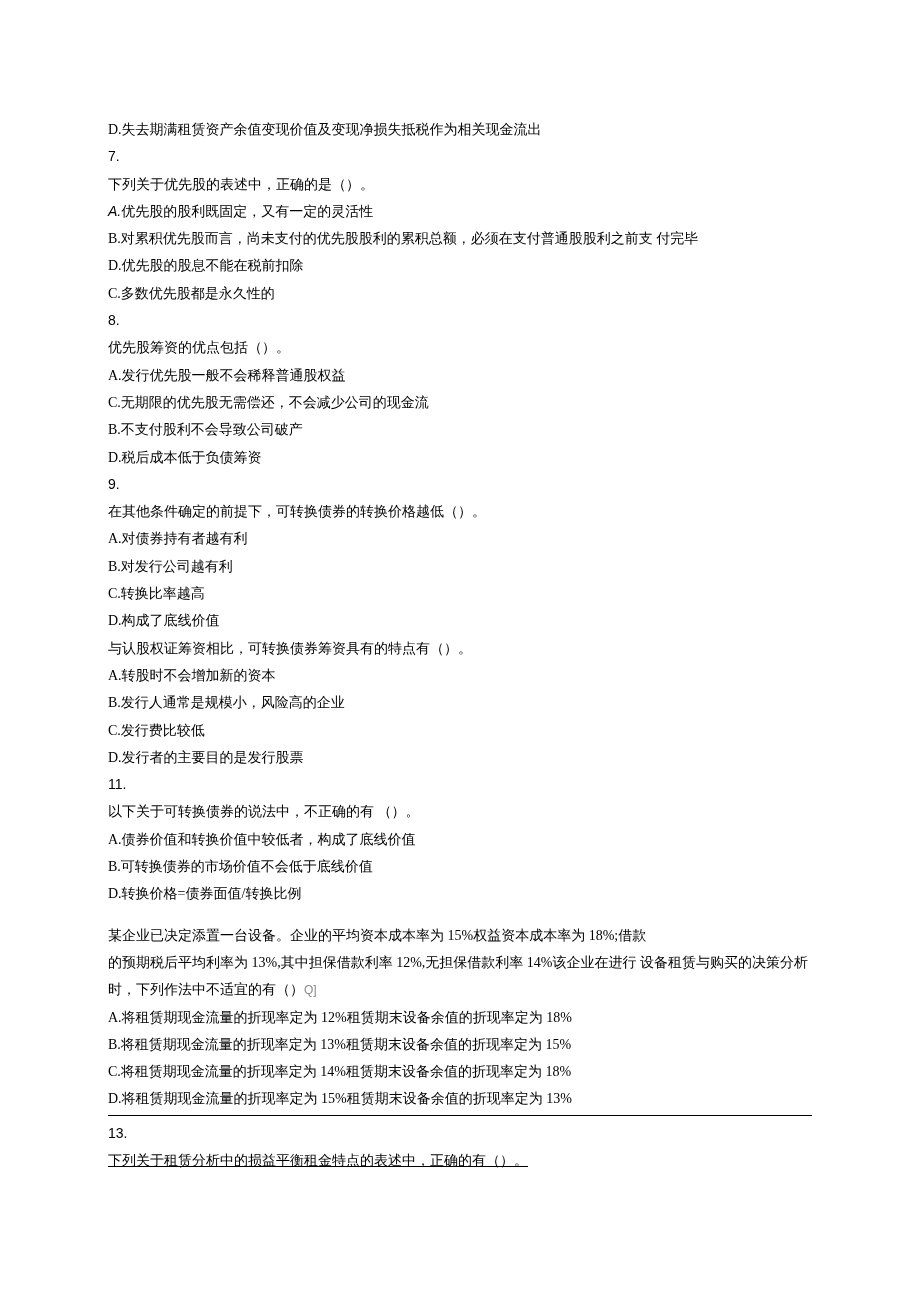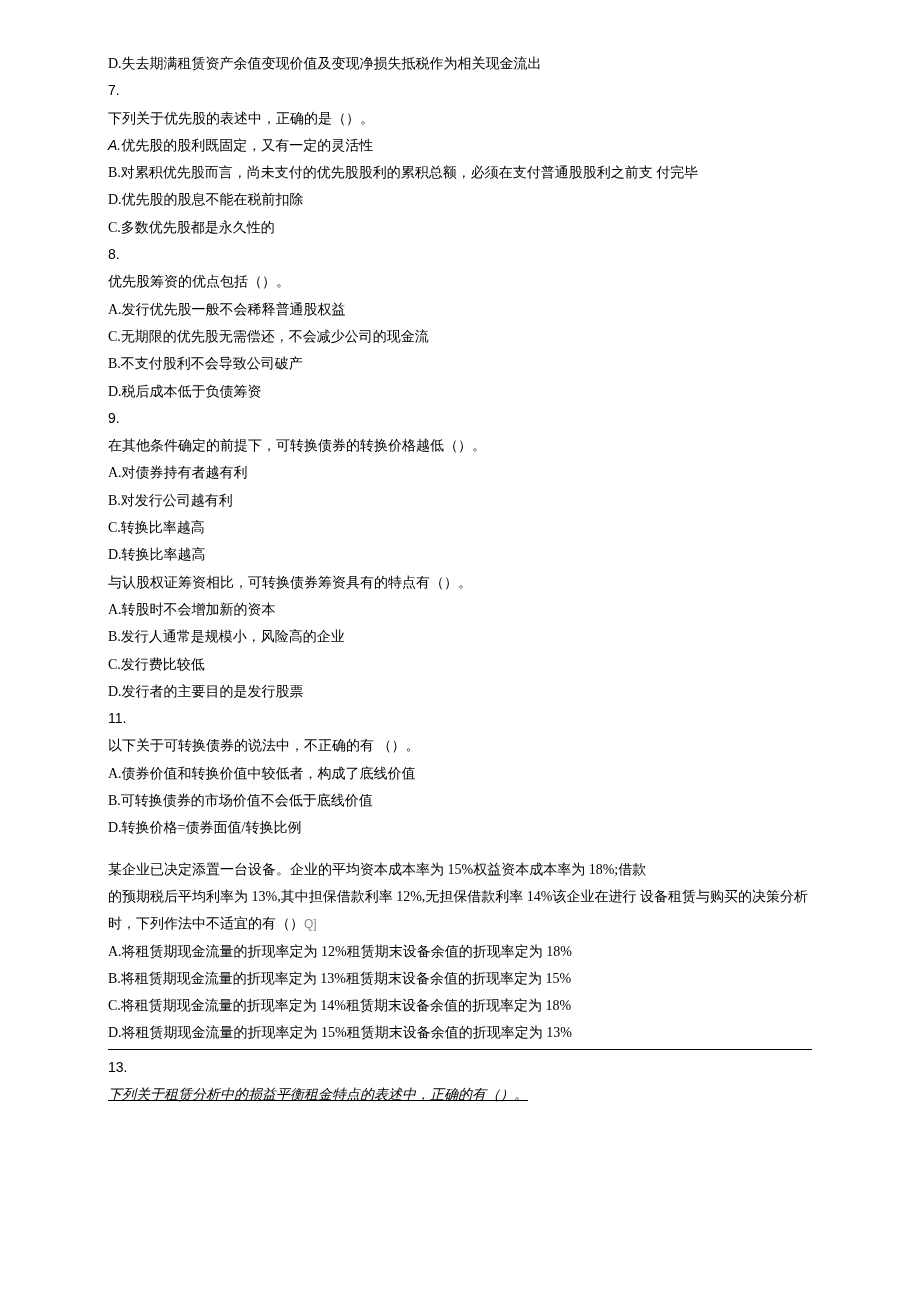--- a/index.html
+++ b/index.html
@@ -8,21 +8,21 @@
     background: #ffffff;
     font-family: "SimSun", "宋体", serif;
     font-size: 14px;
     color: #000000;
     line-height: 1.95;
   }
   .page {
     width: 920px;
     min-height: 1303px;
     box-sizing: border-box;
-    padding: 50px 108px 60px 108px;
+    padding: 116px 108px 60px 108px;
     position: relative;
   }
   .line {
     display: block;
   }
   .q-num {
     font-family: Arial, sans-serif;
   }
   .opt-letter {
     font-family: Arial, sans-serif;
@@ -31,21 +31,20 @@
     font-style: italic;
   }
   .hr {
     border: none;
     border-top: 1px solid #000;
     margin: 2px 0 4px 0;
     width: 100%;
   }
   .underline {
     text-decoration: underline;
-    font-style: italic;
   }
   .gray {
     color: #888888;
     font-family: Arial, sans-serif;
     font-size: 12px;
   }
 </style>
 </head>
 <body>
 
@@ -65,21 +64,21 @@
   <span class="line">A.发行优先股一般不会稀释普通股权益</span>
   <span class="line">C.无期限的优先股无需偿还，不会减少公司的现金流</span>
   <span class="line">B.不支付股利不会导致公司破产</span>
   <span class="line">D.税后成本低于负债筹资</span>
 
   <span class="line q-num">9.</span>
   <span class="line">在其他条件确定的前提下，可转换债券的转换价格越低（）。</span>
   <span class="line">A.对债券持有者越有利</span>
   <span class="line">B.对发行公司越有利</span>
   <span class="line">C.转换比率越高</span>
-  <span class="line">D.转换比率越高</span>
+  <span class="line">D.构成了底线价值</span>
 
   <span class="line">与认股权证筹资相比，可转换债券筹资具有的特点有（）。</span>
   <span class="line">A.转股时不会增加新的资本</span>
   <span class="line">B.发行人通常是规模小，风险高的企业</span>
   <span class="line">C.发行费比较低</span>
   <span class="line">D.发行者的主要目的是发行股票</span>
 
   <span class="line q-num">11.</span>
   <span class="line">以下关于可转换债券的说法中，不正确的有 （）。</span>
   <span class="line">A.债券价值和转换价值中较低者，构成了底线价值</span>

